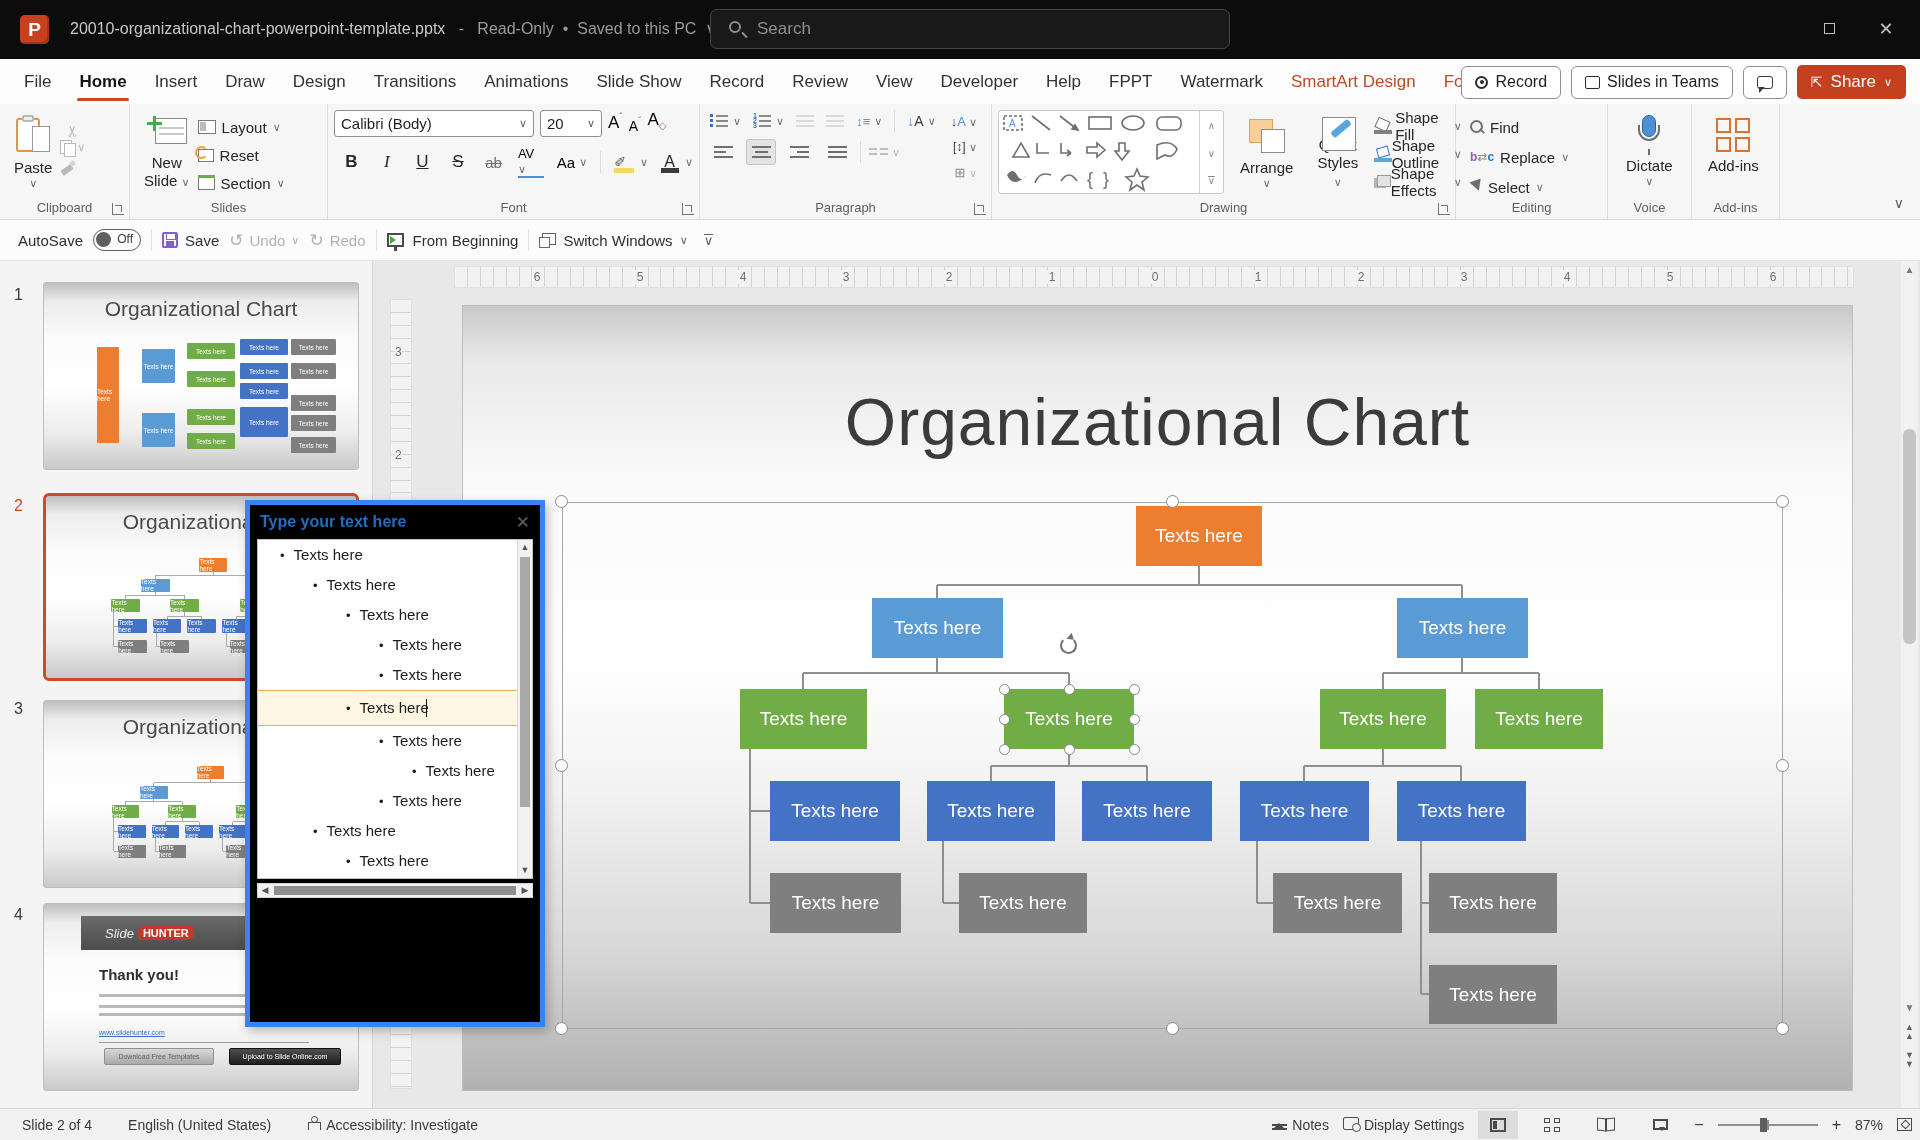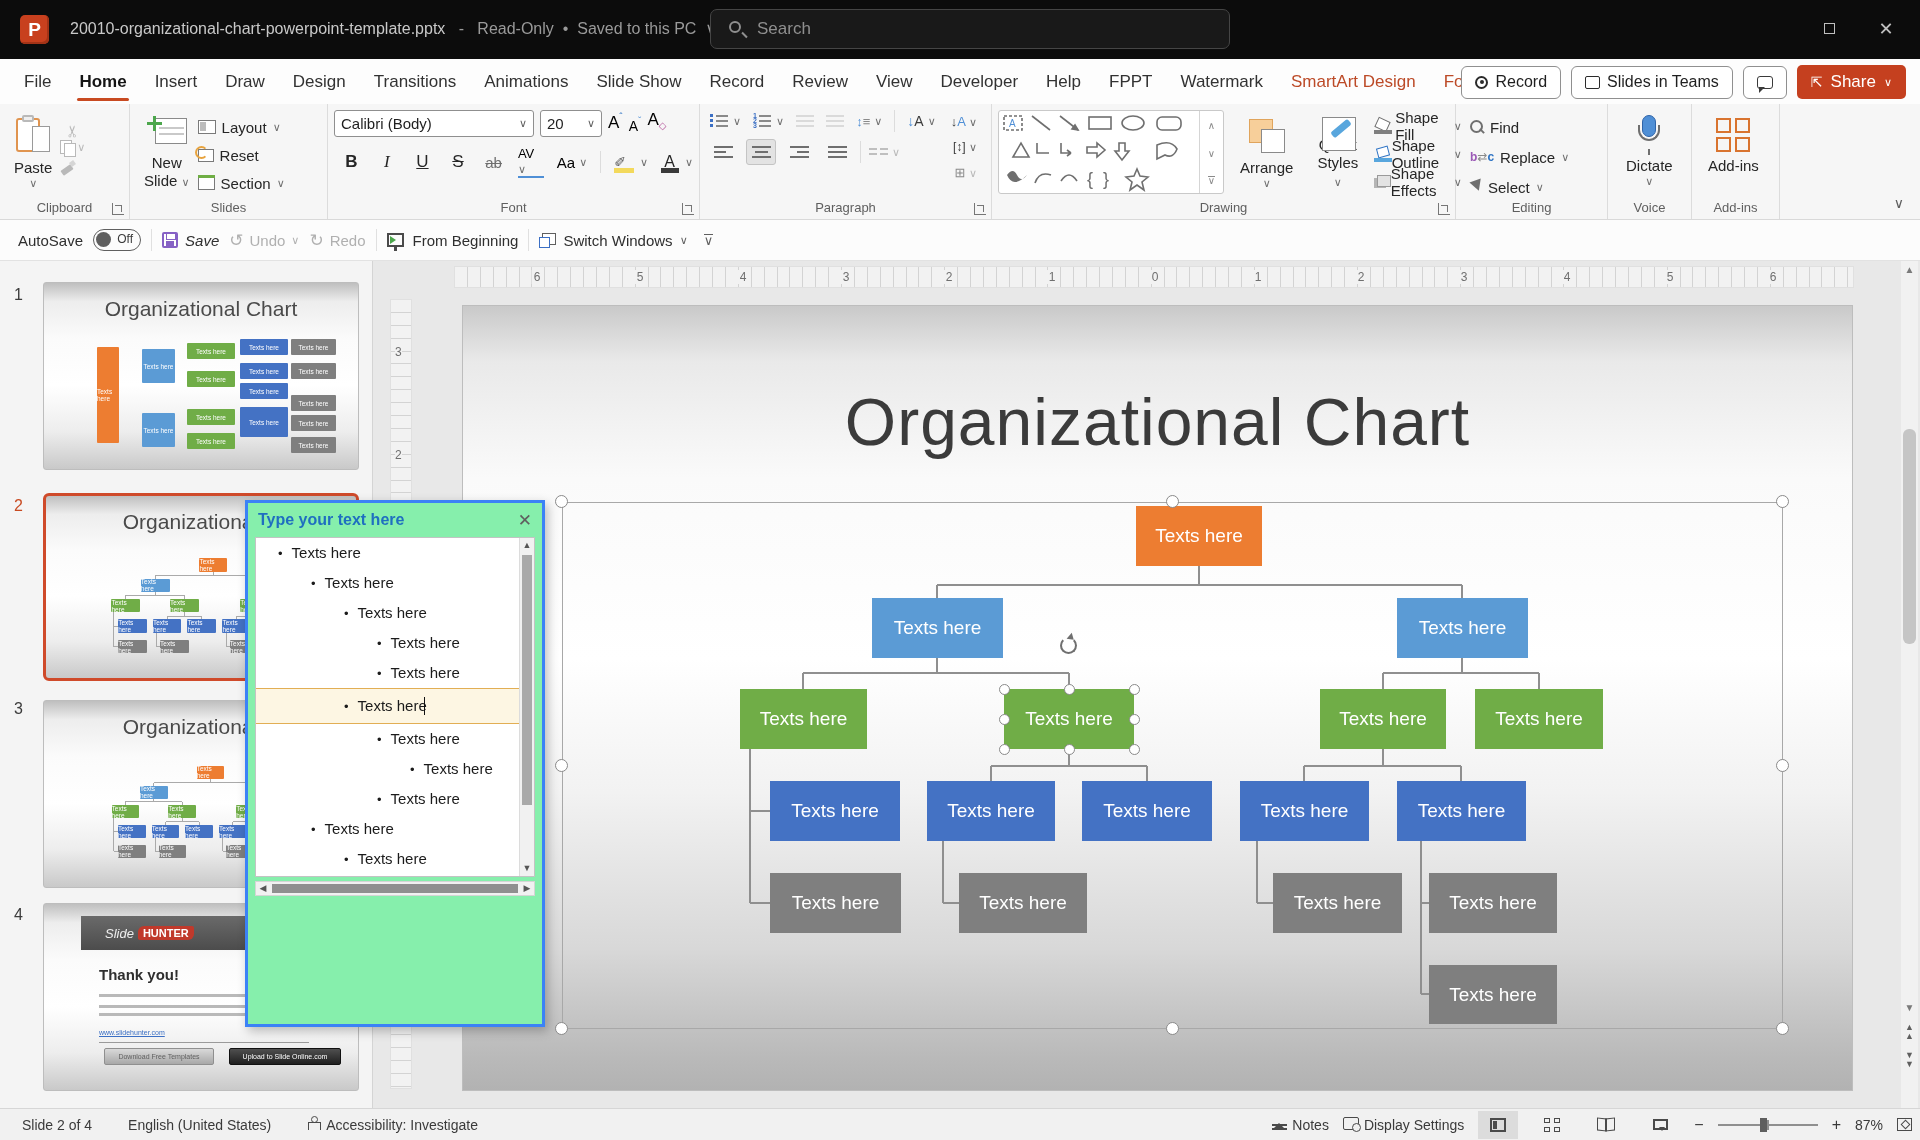--- a/index.html
+++ b/index.html
@@ -195,21 +195,21 @@
   .handle.sm { width:11px; height:11px; }
   .rotate-h { position:absolute; width:17px; height:17px; border:2.5px solid #6f6f6f; border-radius:50%; border-top-color:transparent; }
   .rotate-h::after { content:""; position:absolute; right:-3px; top:-4px; border:4px solid transparent; border-left:6px solid #6f6f6f; transform:rotate(40deg); }
   .pane-tab { position:absolute; left:84px; top:442px; width:22px; height:30px; background:#fdfdfd; border:1px solid #b5b5b5; border-radius:4px; color:#5f5f5f; font-size:13px; display:flex; align-items:center; justify-content:center; }
   .vsb { position:absolute; right:2px; top:0px; width:17px; height:847px; background:#f1f1f1; }
   .vsb .ar { position:absolute; left:0; width:17px; height:18px; color:#7a7a7a; font-size:10px; text-align:center; line-height:18px; }
   .vsb .thumb-bar { position:absolute; left:2px; top:168px; width:13px; height:215px; background:#c5c5c5; border-radius:6px; }
   .dbl { position:absolute; left:0; width:17px; height:22px; color:#5f5f5f; font-size:9px; line-height:9px; text-align:center; }
 
   
-  .textpane { position:absolute; left:245px; top:500px; width:300px; height:527px; background:#86efac; border:3px solid #3b82f6; box-shadow:3px 4px 10px rgba(0,0,0,0.25); z-index:50; }
+  .textpane { position:absolute; left:245px; top:500px; width:300px; height:527px; background:#000000; border:5px solid #3b82f6; box-shadow:3px 4px 10px rgba(0,0,0,0.25); z-index:50; }
   .tp-head { height:34px; display:flex; align-items:center; justify-content:space-between; padding:0 10px; }
   .tp-title { color:#1f6fc0; font-weight:bold; font-size:16px; }
   .tp-close { color:#5f5f5f; font-size:17px; }
   .tp-list { position:absolute; left:7px; right:7px; top:34px; height:340px; background:#fff; border:1px solid #c3c3c3; overflow:hidden; }
   .tp-item { position:relative; height:30px; line-height:30px; font-size:15px; color:#1b1b1b; white-space:nowrap; }
   .tp-item .bu { display:inline-block; font-size:13px; margin-right:9px; }
   .tp-item.sel { height:36px; line-height:34px; background:#fdf6e3; border-top:1px solid #e2ae54; border-bottom:1px solid #e2ae54; }
   .tp-caret { position:absolute; top:8px; width:1px; height:18px; background:#111; }
   .tp-vsb { position:absolute; right:0; top:0; bottom:0; width:15px; background:#f1f1f1; border-left:1px solid #dcdcdc; }
   .tp-vsb .ar { position:absolute; left:0; width:14px; height:15px; text-align:center; font-size:9px; color:#555; line-height:15px; }
@@ -599,21 +599,21 @@
     <div class="collapse-chev">∨</div>
   </div>
 
   <div class="qat">
     <span>AutoSave</span>
     <span class="toggle">
         <span class="knob"></span>
         <span class="st">Off</span>
       </span>
     <span class="qat-sep"></span>
-    <span style="display:flex;align-items:center;gap:7px;font-style:italic;">
+    <span style="display:flex;align-items:center;gap:7px;">
         <span class="floppy-ic"></span>
         <span>Save</span>
       </span>
     <span style="display:flex;align-items:center;gap:6px;">
         <span class="undo-ic">↺</span>
         <span class="qat-dis">Undo</span>
         <span class="chev qat-dis">∨</span>
       </span>
     <span style="display:flex;align-items:center;gap:6px;">
         <span class="undo-ic">↻</span>

